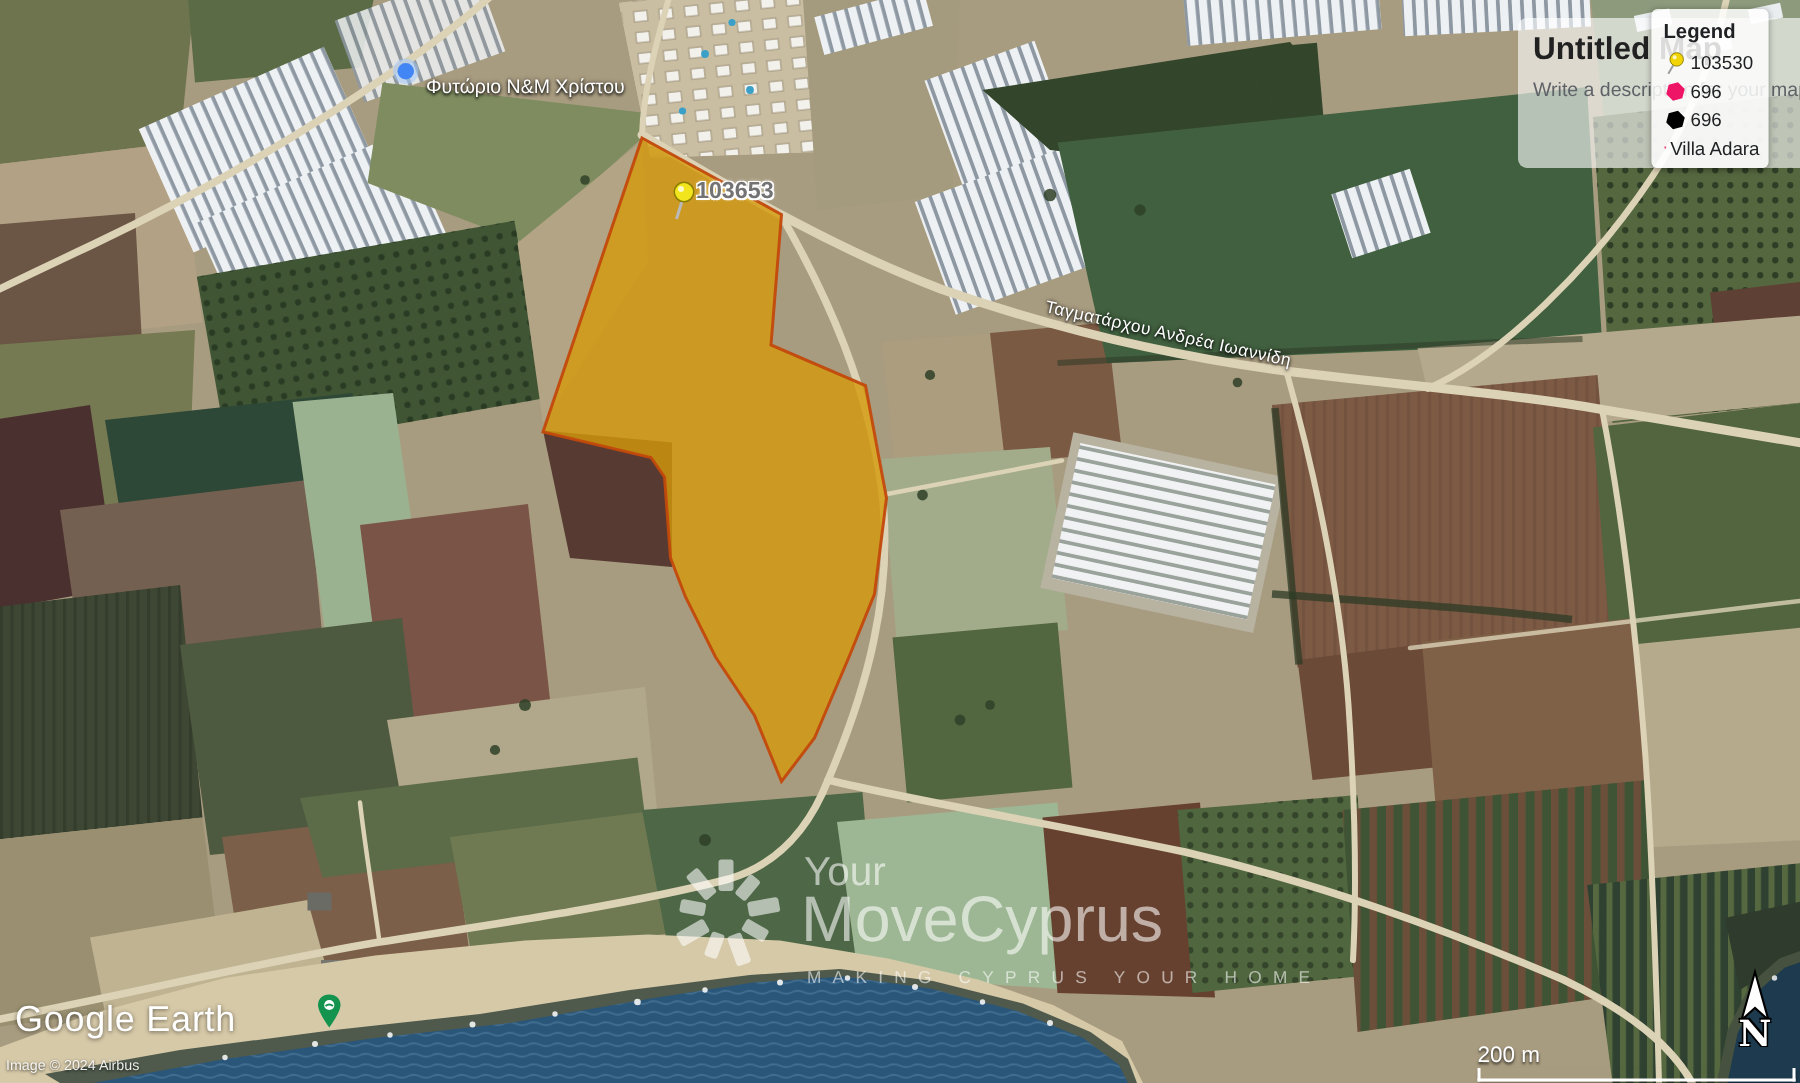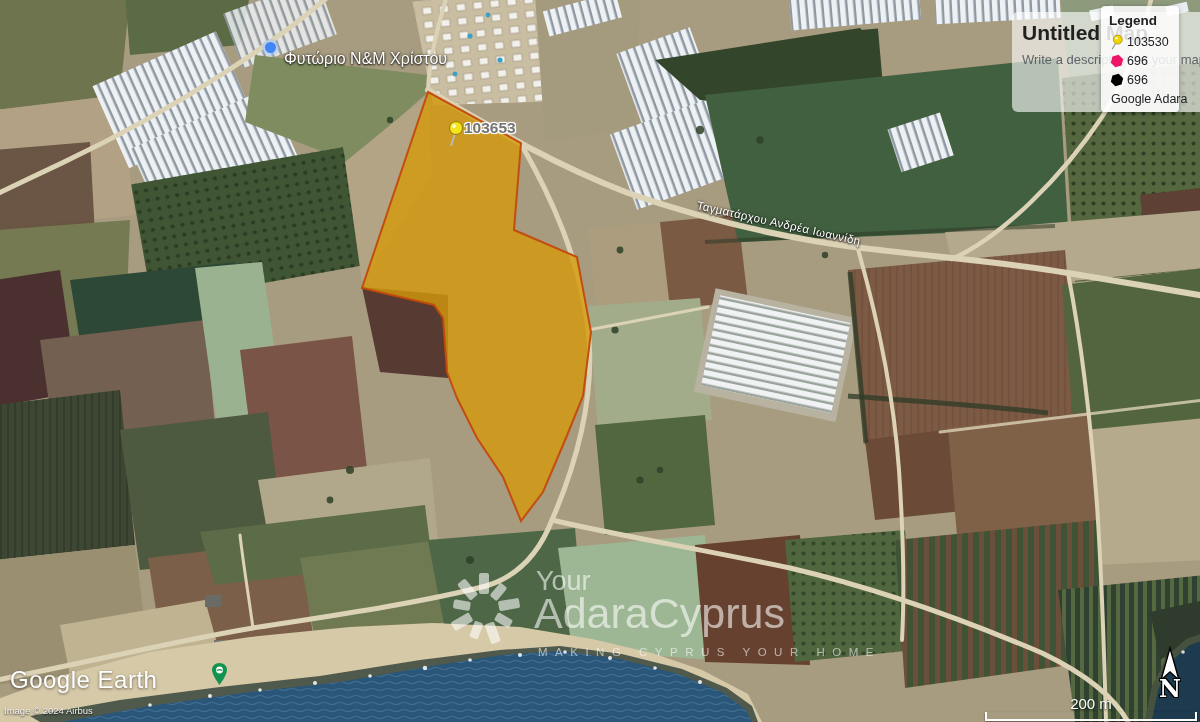--- a/index.html
+++ b/index.html
@@ -37,25 +37,25 @@
     text-shadow:0 1px 3px rgba(0,0,0,.55);}
   .ge-logo .g{font-weight:500;}
   .ge-copy{position:absolute;left:4px;top:705px;font-size:9.5px;color:rgba(255,255,255,.9);
     text-shadow:0 1px 2px rgba(0,0,0,.8);}
   
   .compass{position:absolute;left:1148px;top:644px;width:44px;height:58px;}
   .compass .n{position:absolute;left:50%;top:30px;transform:translateX(-50%);
     font-family:"DejaVu Serif", serif;font-weight:bold;font-size:24px;color:#fff;
     text-shadow:-1px -1px 0 #000,1px -1px 0 #000,-1px 1px 0 #000,1px 1px 0 #000;}
   .scalebar{position:absolute;left:985px;top:695px;width:212px;}
-  .scale-text{font-size:15px;color:#fff;text-align:center;text-shadow:0 1px 2px rgba(0,0,0,.8);}
+  .scale-text{font-size:15px;color:#fff;text-shadow:0 1px 2px rgba(0,0,0,.8);}
   .scale-line{height:7px;border-left:2px solid #fff;border-right:2px solid #fff;
     border-bottom:2px solid #fff;box-shadow:0 1px 2px rgba(0,0,0,.5);}
   .road-label{font-size:11.5px;transform:rotate(12.5deg);transform-origin:left center;letter-spacing:.4px;}
-  .nursery-label{font-size:16px;}
+  .nursery-label{font-size:13px;}
   .beach-label{font-size:12.5px;}
 </style>
 </head>
 <body>
 
 <div id="stage">
 
   <svg class="mapbg" width="1200" height="722" viewBox="0 0 1200 722">
     <defs>
       <pattern id="gh" width="8" height="8" patternUnits="userSpaceOnUse">
@@ -293,21 +293,21 @@
         <g transform="rotate(280)">
             <rect x="-4.5" y="-31" width="9" height="17" rx="2"></rect>
           </g>
         <g transform="rotate(320)">
             <rect x="-5" y="-36" width="10" height="21" rx="2"></rect>
           </g>
       </g>
     </svg>
     <div class="wm-your">Your</div>
     <div class="wm-brand">
-      <span>Adara</span><b>Cyprus</b>
+      <span>Move</span><b>Cyprus</b>
     </div>
     <div class="wm-tag">MAKING CYPRUS YOUR HOME</div>
   </div>
 
   <div class="mymaps-panel">
     <div class="mymaps-title">Untitled Map</div>
     <div class="mymaps-desc">Write a description for your map.</div>
   </div>
 
   <div class="legendbox">
@@ -334,21 +334,21 @@
         <polygon points="6,3 14,3 18,10 14,17 6,17 2,10" transform="rotate(-15 10 10)" fill="#000000"></polygon>
       </svg>
       <span>696</span>
     </div>
 
     <div class="legend-item">
       <svg width="16" height="17" viewBox="0 0 20 21">
         <path d="M10,2 C6,2 3.5,4.8 3.5,8.2 C3.5,12.5 10,19 10,19 C10,19 16.5,12.5 16.5,8.2 C16.5,4.8 14,2 10,2 Z" fill="#f478a0"></path>
         <circle cx="10" cy="8.2" r="2.6" fill="#c2185b"></circle>
       </svg>
-      <span>Google Adara</span>
+      <span>Villa Adara</span>
     </div>
   </div>
 
   <div class="ge-logo">
     <span class="g">Google</span>
     <span>Earth</span>
   </div>
   <div class="ge-copy">Image © 2024 Airbus</div>
 
   <div class="compass">

